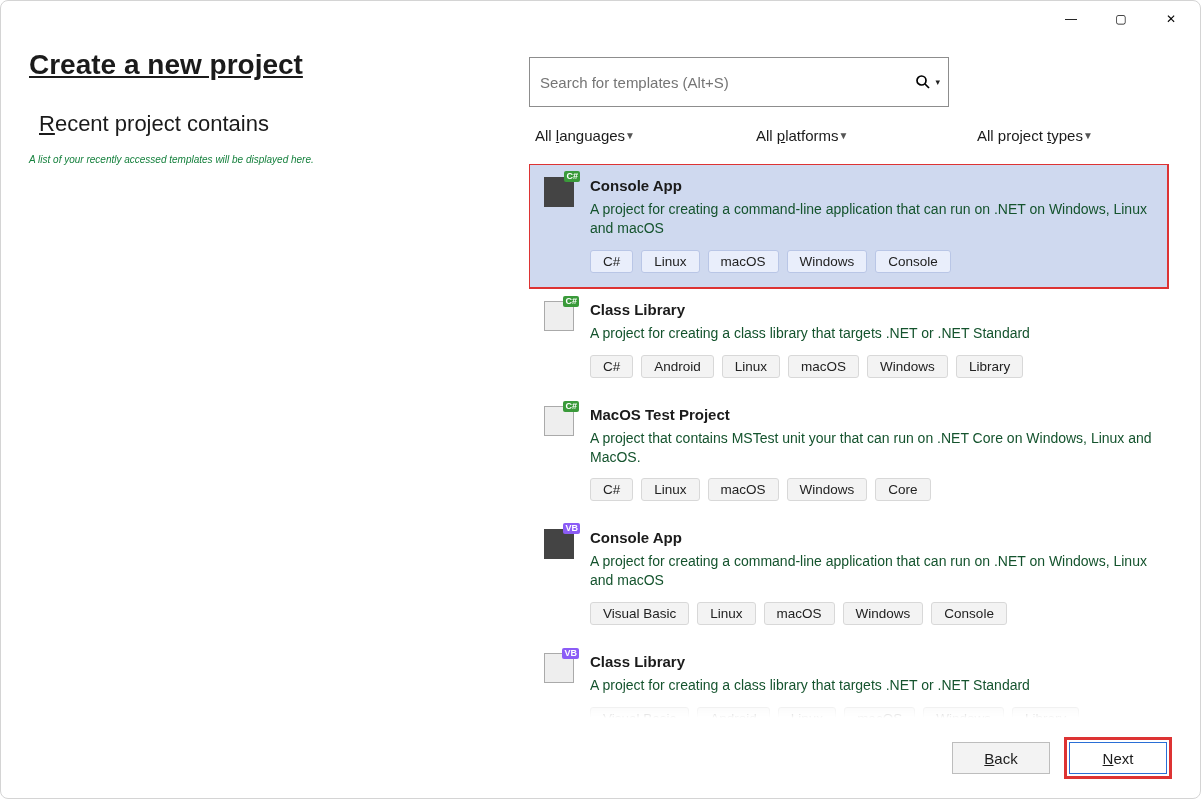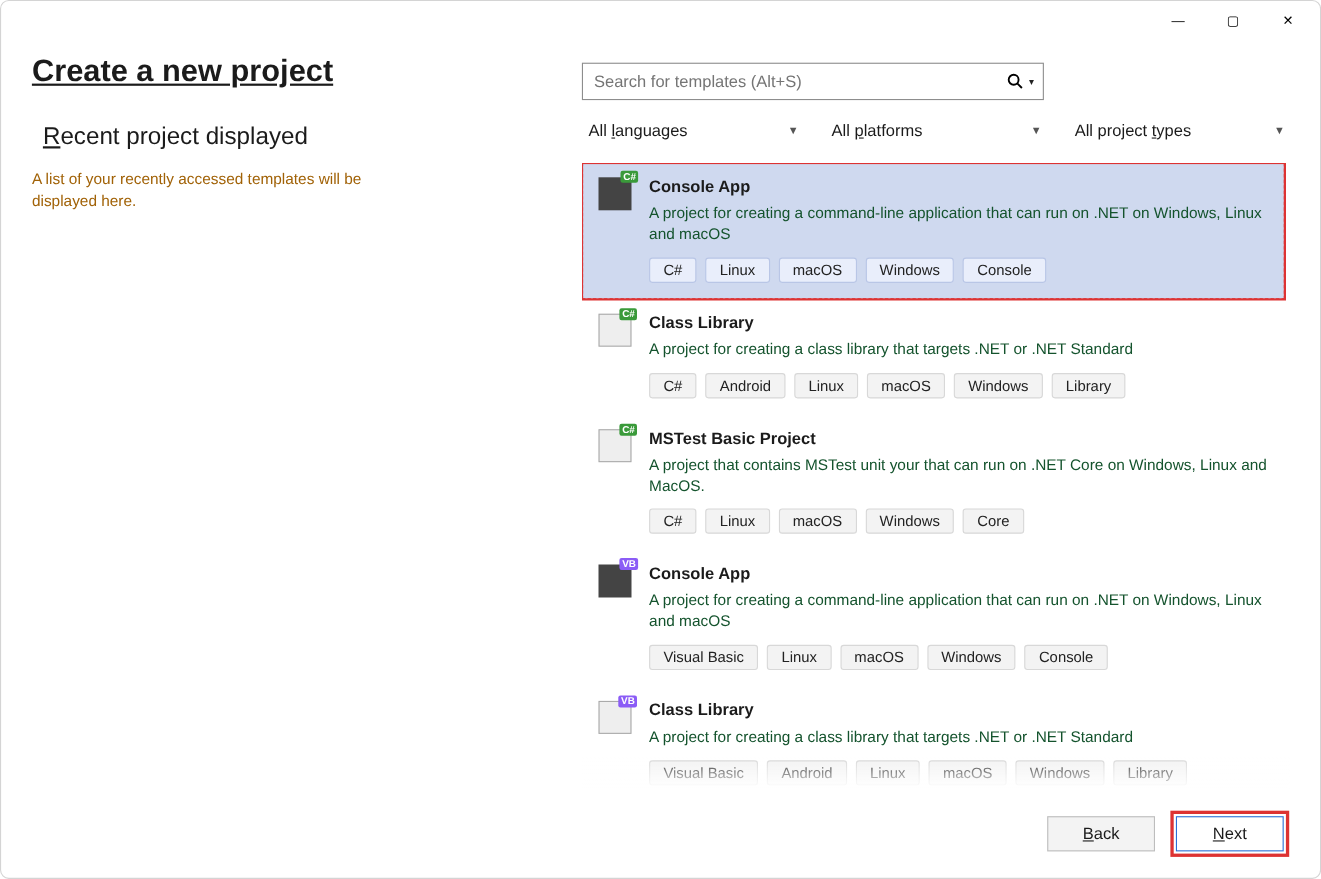--- a/index.html
+++ b/index.html
@@ -7,27 +7,27 @@
   .window { width:1201px; height:799px; position:relative; border:1px solid #d4d4d4; border-radius:8px; overflow:hidden; }
   .titlebar { position:absolute; top:0; right:0; height:36px; display:flex; align-items:center; gap:4px; padding:0 6px; }
   .titlebar .win-btn { width:46px; height:32px; display:flex; align-items:center; justify-content:center; font-size:12px; color:#000; cursor:default; }
   .content { display:flex; flex-direction:column; height:100%; padding:20px 28px 0 28px; }
   .cols { display:flex; gap:40px; height:100%; }
   .left-col { width:460px; flex:none; }
   .right-col { flex:1; display:flex; flex-direction:column; min-width:0; }
   h1.page-title { font-size:28px; font-weight:600; margin:28px 0 30px 0;text-decoration:underline; }
   h2.section-h { font-size:22px; font-weight:400; margin:16px 0 16px 10px; }
   h2.section-h .u { text-decoration:underline; }
-  .recent-hint { font-size:14px; color:#a16207; margin-left:0; max-width:340px; line-height:1.4; }
+  .recent-hint { font-size:10px; color:#15803d; margin-left:0; max-width:340px; line-height:1.4;font-style:italic; }
   .search-row { margin-top:36px; margin-bottom:18px; }
-  .search-box { display:flex; align-items:center; border:1px solid #8d8d8d; width:420px; height:34px; padding:0 8px; }
+  .search-box { display:flex; align-items:center; border:1px solid #8d8d8d; width:420px; height:50px; padding:0 8px; }
   .search-box input { flex:1; border:none; outline:none; font-size:15px; color:#666; background:transparent; }
   .search-box .icons { display:flex; align-items:center; gap:4px; color:#222; font-size:14px; }
   .filters { display:flex; gap:20px; margin-bottom:18px; }
-  .dropdown { flex:1; display:flex; align-items:center; justify-content:space-between; font-size:15px; padding:2px 4px 2px 6px; cursor:default; }
+  .dropdown { flex:1; display:flex; align-items:center; justify-content:flex-start; font-size:15px; padding:2px 4px 2px 6px; cursor:default; }
   .dropdown .caret { font-size:10px; color:#555; }
   .list-wrap { flex:1; overflow:hidden; position:relative; }
   .template-list { position:absolute; inset:0; overflow-y:auto; padding-right:4px; }
   .tpl { display:flex; gap:14px; padding:12px 14px 14px 14px; border:1px solid transparent; }
   .tpl.selected { background:#cfd9ef; border:1px dashed #d33; outline:2px solid #d33; outline-offset:-1px; }
   .tpl .icon-col { width:32px; flex:none; }
   .tpl .icon-box { width:30px; height:30px; background:#444; position:relative; }
   .tpl .icon-box.light { background:#eee; border:1px solid #aaa; }
   .tpl .badge { position:absolute; top:-6px; right:-6px; background:#3a9a3a; color:#fff; font-size:9px; font-weight:bold; padding:0 2px; border-radius:2px; line-height:11px; }
   .tpl .badge.vb { background:#8b5cf6; }
@@ -53,21 +53,21 @@
     <div class="win-btn">▢</div>
     <div class="win-btn">✕</div>
   </div>
 
   <div class="content">
     <div class="cols">
 
       <div class="left-col">
         <h1 class="page-title">Create a new project</h1>
         <h2 class="section-h">
-          <span class="u">R</span><span>ecent project displayed</span>
+          <span class="u">R</span><span>ecent project contains</span>
         </h2>
         <div class="recent-hint">A list of your recently accessed templates will be displayed here.</div>
       </div>
 
       <div class="right-col">
         <div class="search-row">
           <div class="search-box">
             <input type="text" placeholder="Search for templates (Alt+S)" style="">
             <div class="icons">
               <svg width="16" height="16" viewBox="0 0 16 16">
@@ -133,21 +133,21 @@
                   </div>
                 </div>
               </div>
               <div class="tpl">
                 <div class="icon-col">
                   <div class="icon-box light">
                     <span class="badge ">C#</span>
                   </div>
                 </div>
                 <div class="body-col">
-                  <div class="tpl-title">MSTest Basic Project</div>
+                  <div class="tpl-title">MacOS Test Project</div>
                   <div class="tpl-desc">A project that contains MSTest unit your that can run on .NET Core on Windows, Linux and MacOS.</div>
                   <div class="tags">
                     <span class="tag">C#</span>
                     <span class="tag">Linux</span>
                     <span class="tag">macOS</span>
                     <span class="tag">Windows</span>
                     <span class="tag">Core</span>
                   </div>
                 </div>
               </div>

